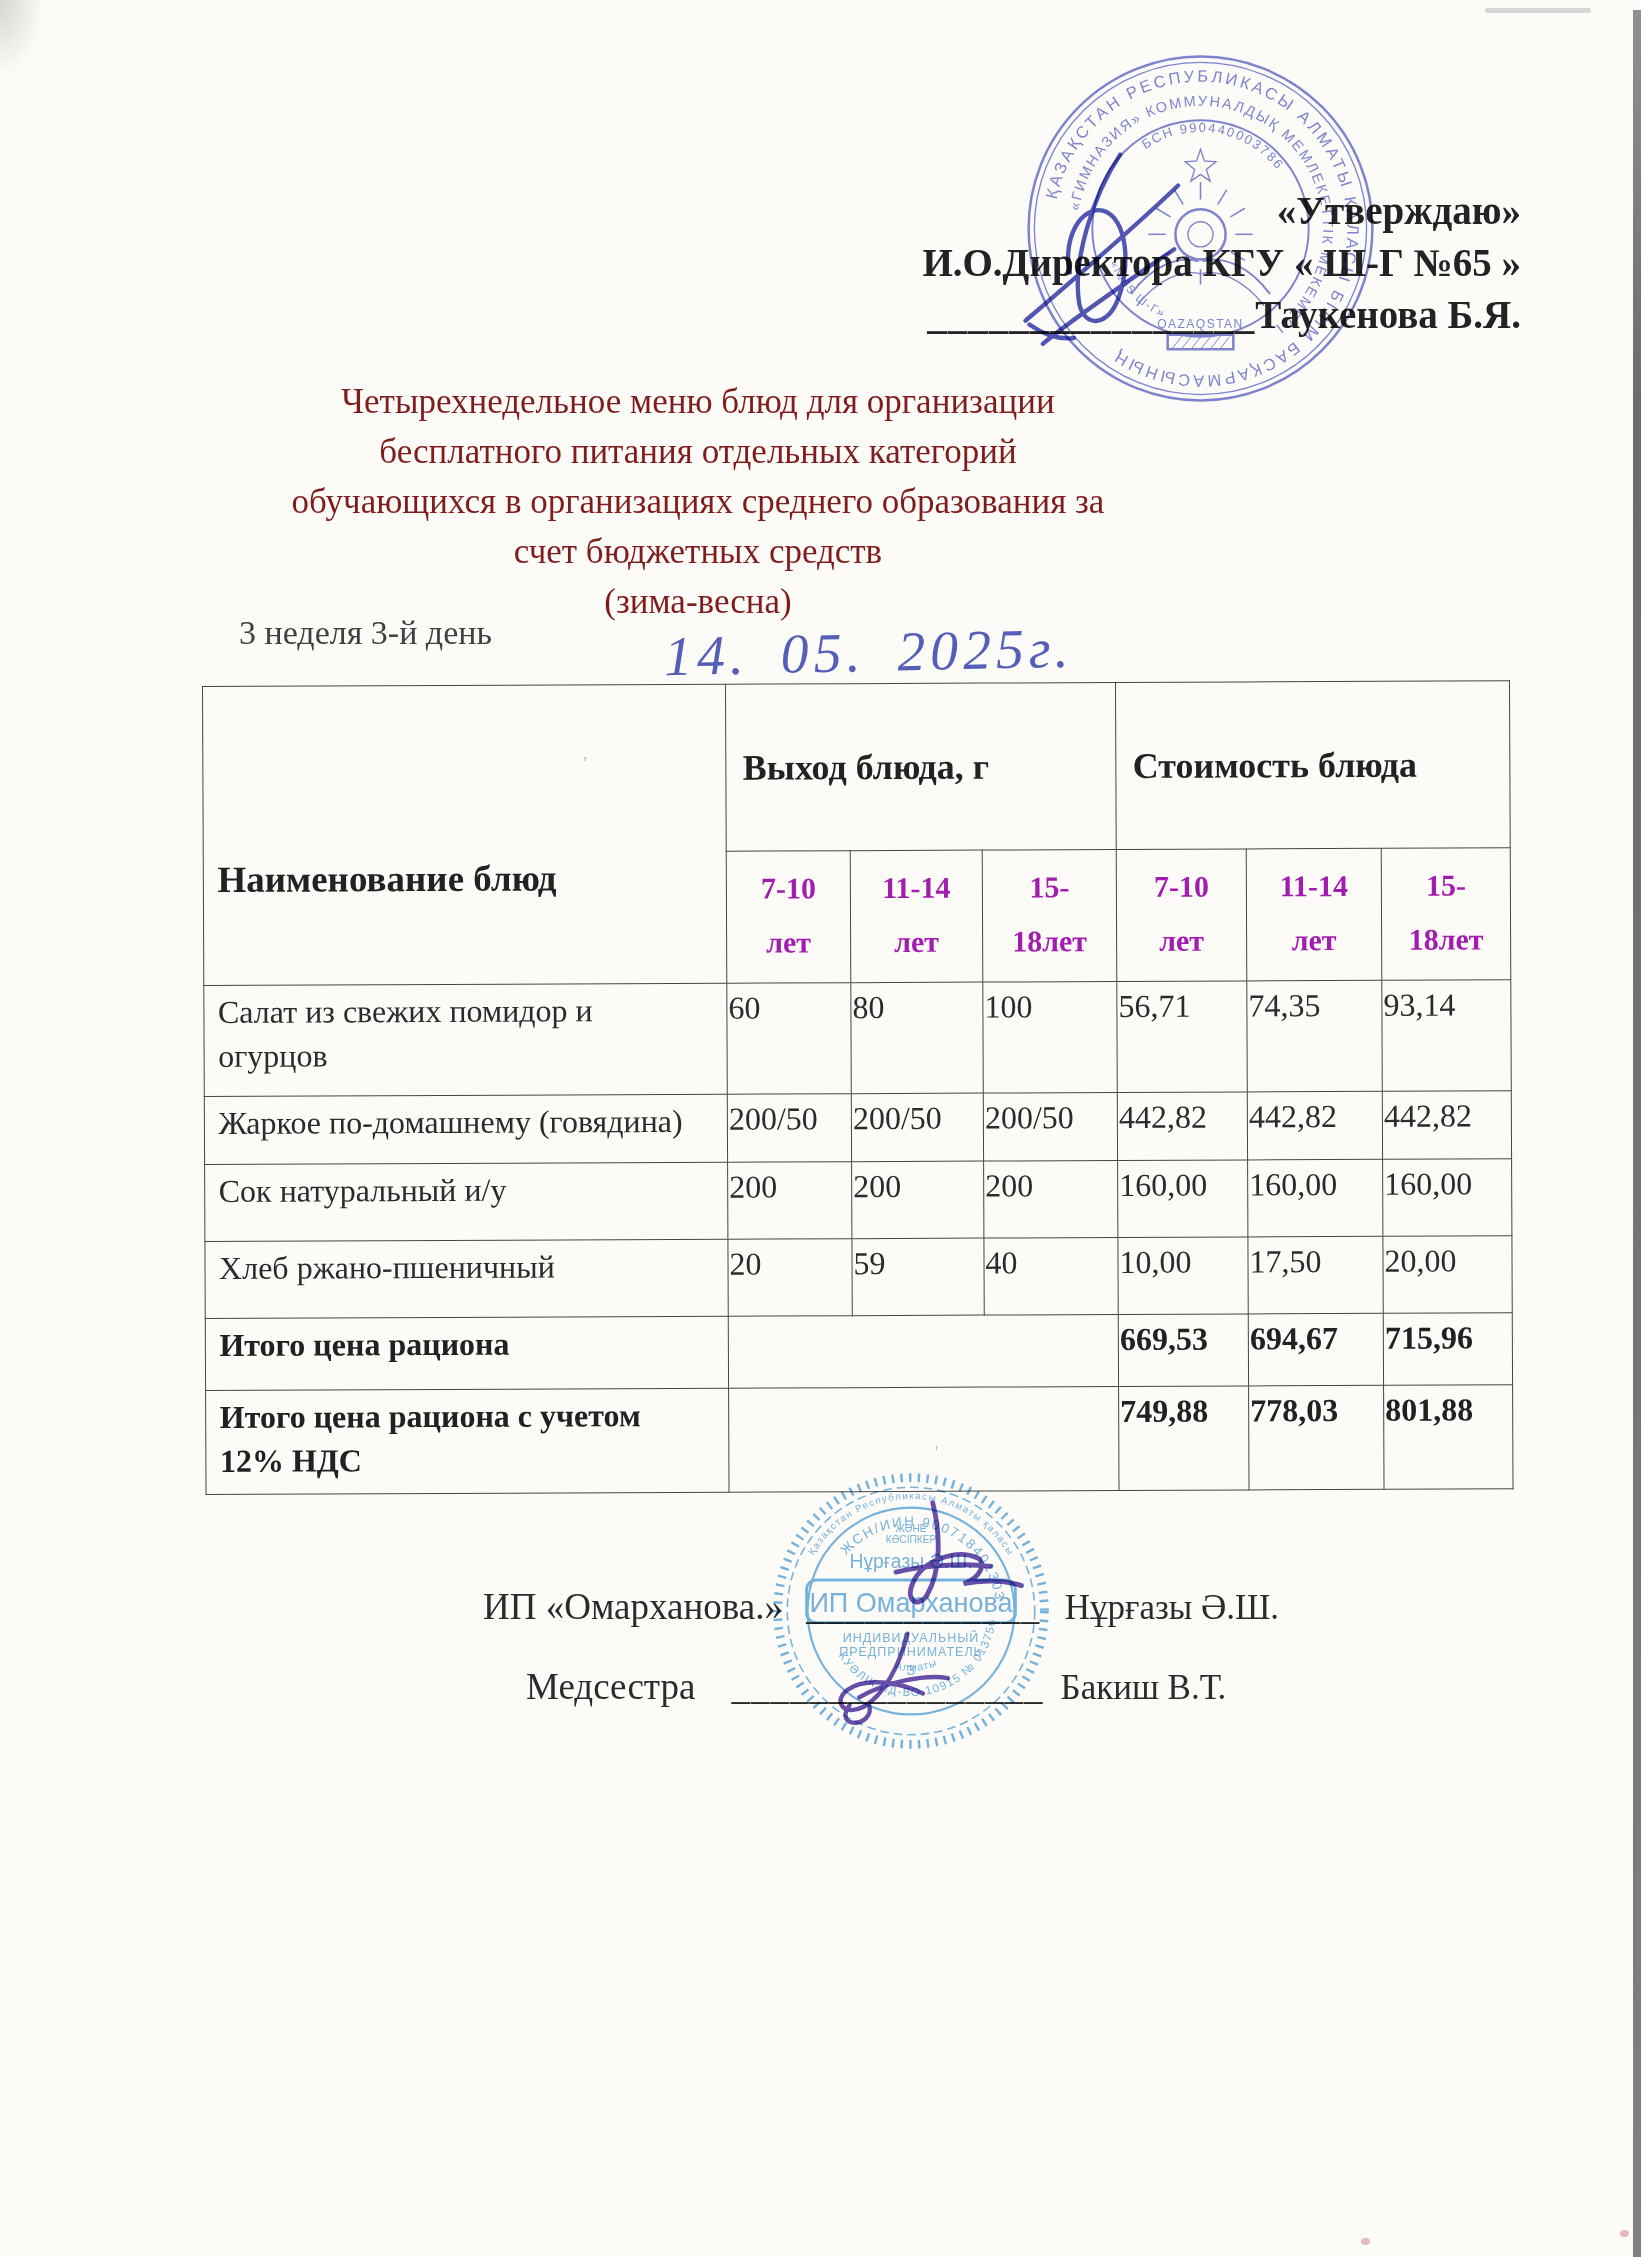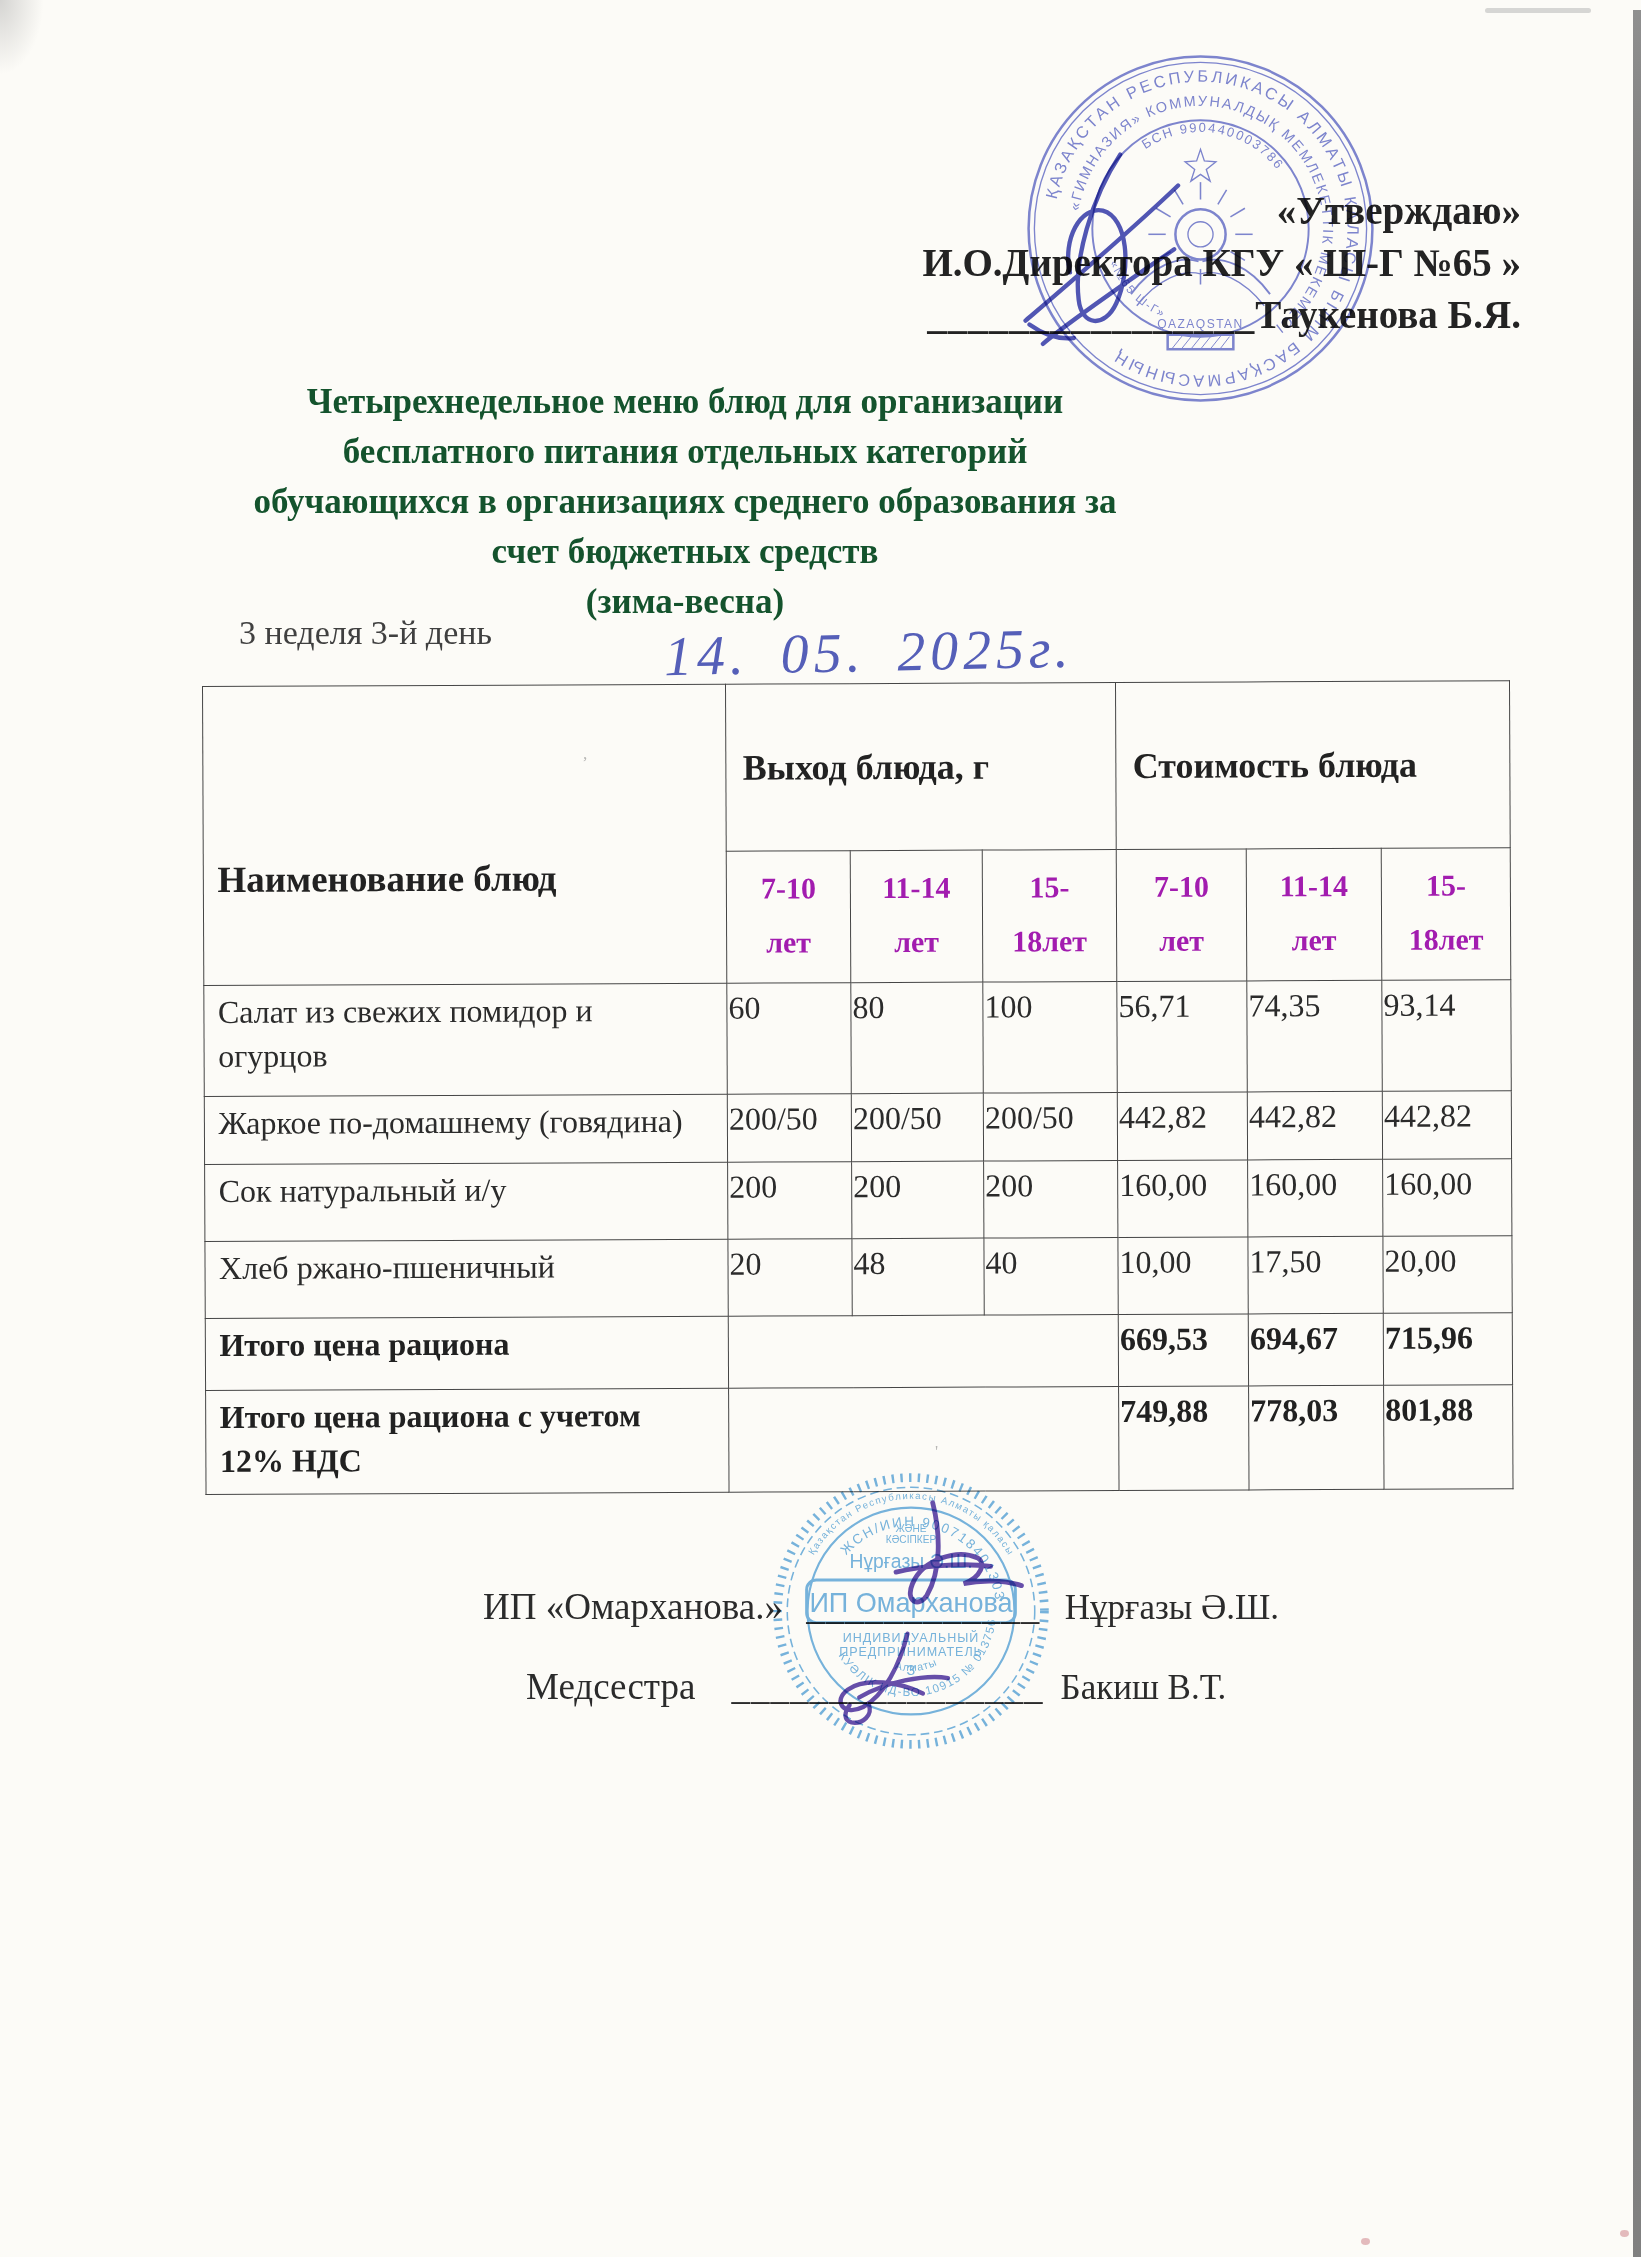--- a/index.html
+++ b/index.html
@@ -11,23 +11,23 @@
   }
   
   .approval{
     position:absolute; top:185px; right:120px; text-align:right;
     font-weight:bold; font-size:39px; line-height:52px; color:#232323;
     white-space:nowrap;
   }
   .approval .blank{letter-spacing:1px;}
   
   .title{
-    position:absolute; top:377px; left:43px; width:1284px;
-    text-align:center; font-weight:bold; font-size:35px; line-height:50px;
-    color:#14532d;
+    position:absolute; top:377px; left:56px; width:1284px;
+    text-align:center; font-weight:normal; font-size:35px; line-height:50px;
+    color:#7f1d1d;
   }
   .week{
     position:absolute; left:239px; top:614px; font-size:34px; color:#404040;
   }
   .hdate{
     position:absolute; left:664px; top:620px;
     font-size:56px; font-style:italic; color:#4752b3;
     letter-spacing:4.8px; word-spacing:13.5px;
     transform:rotate(-1.2deg); opacity:.92; white-space:nowrap;
   }
@@ -172,21 +172,21 @@
         <td class="num">200</td>
         <td class="num">200</td>
         <td class="num">200</td>
         <td class="num">160,00</td>
         <td class="num">160,00</td>
         <td class="num">160,00</td>
       </tr>
       <tr style="height:77px">
         <td class="nm">Хлеб ржано-пшеничный</td>
         <td class="num">20</td>
-        <td class="num">48</td>
+        <td class="num">59</td>
         <td class="num">40</td>
         <td class="num">10,00</td>
         <td class="num">17,50</td>
         <td class="num">20,00</td>
       </tr>
 
       <tr style="height:72px" class="tot">
         <td class="nm">Итого цена рациона</td>
         <td colspan="3"></td>
         <td class="num">669,53</td>

